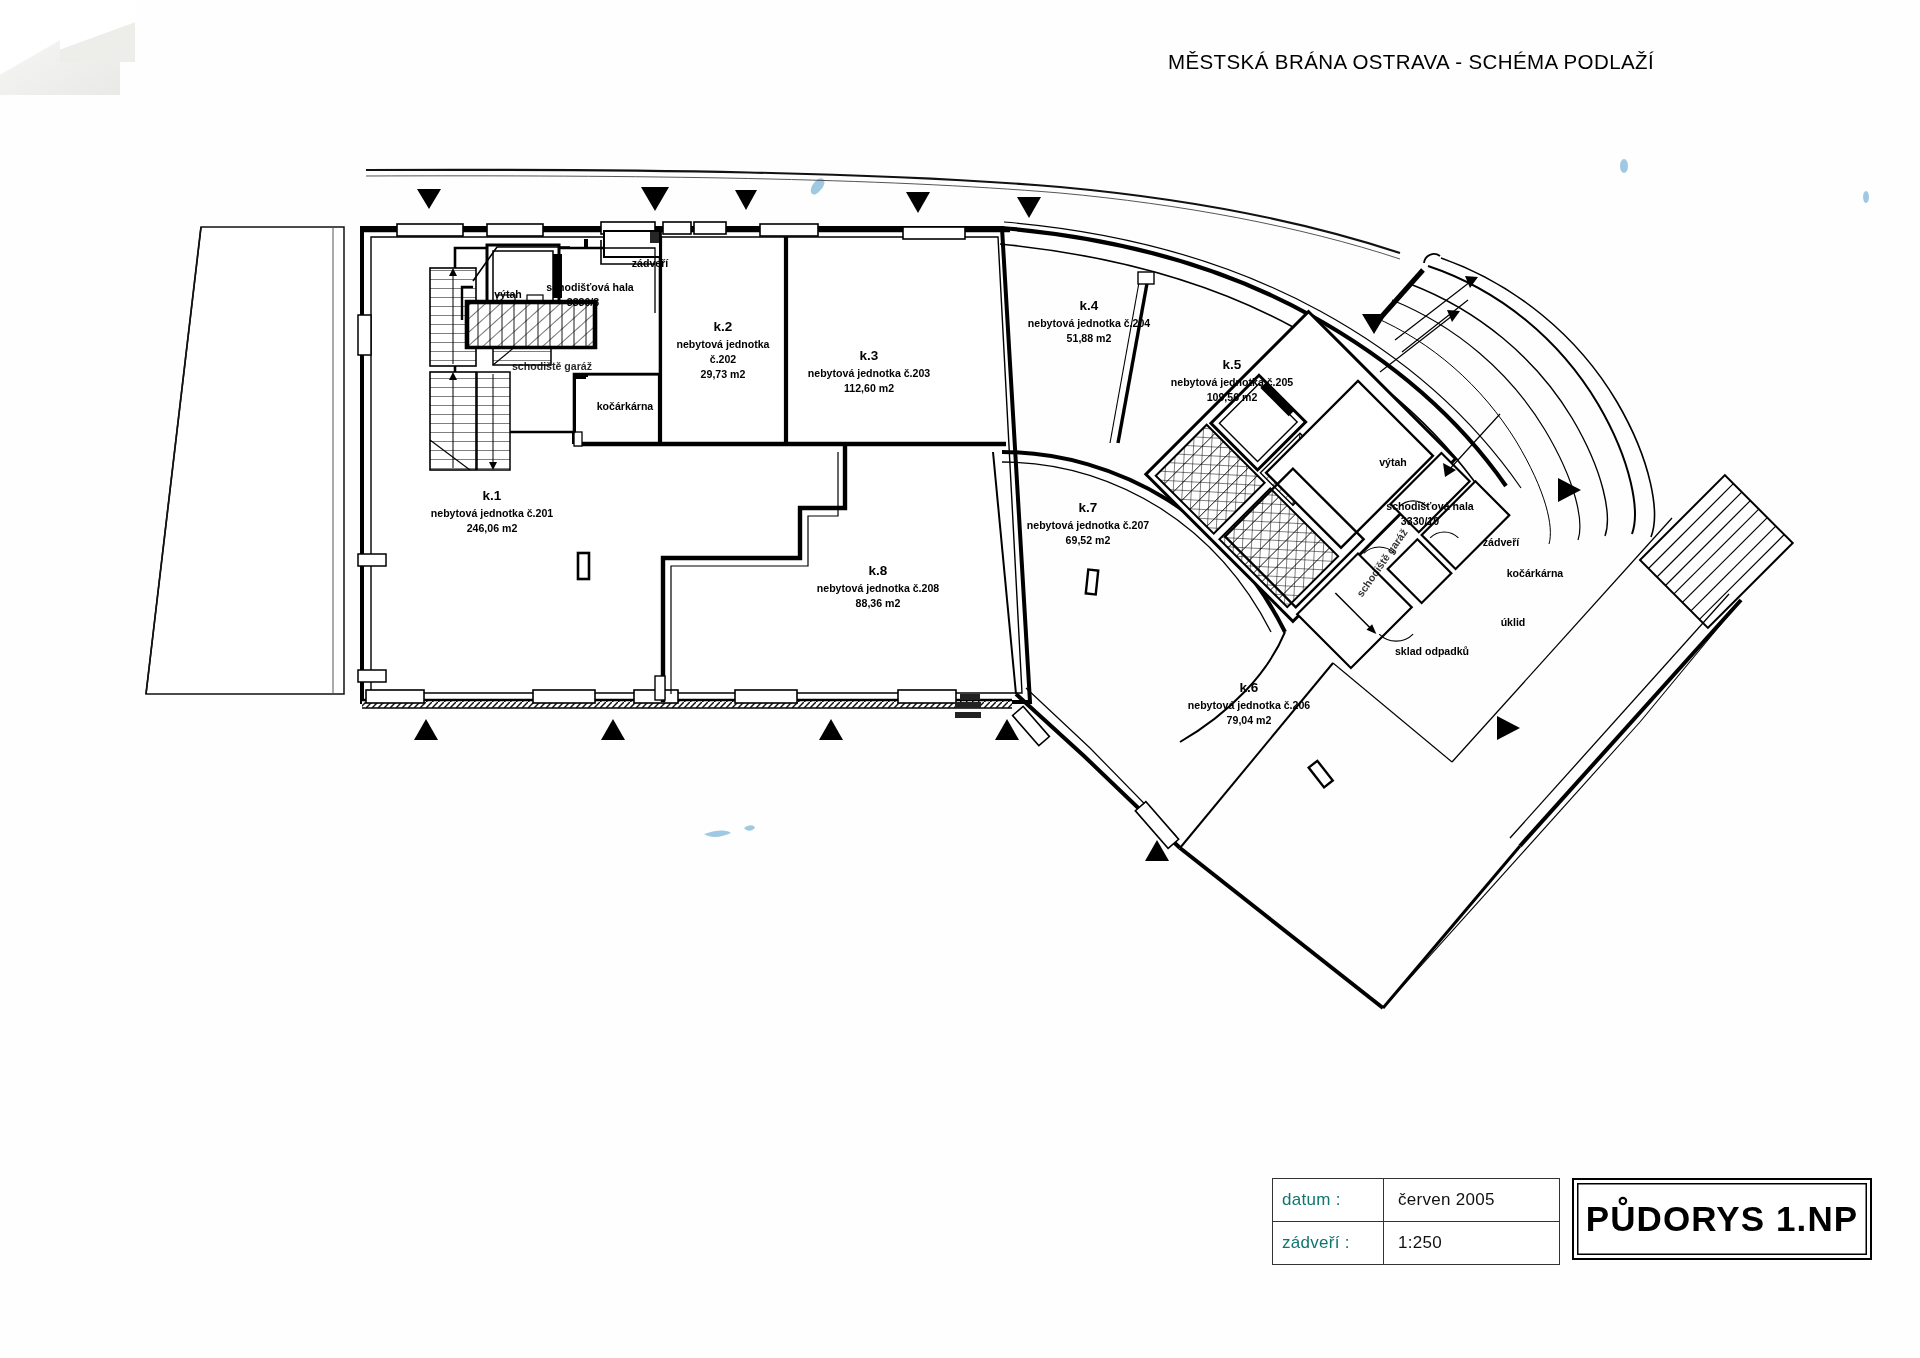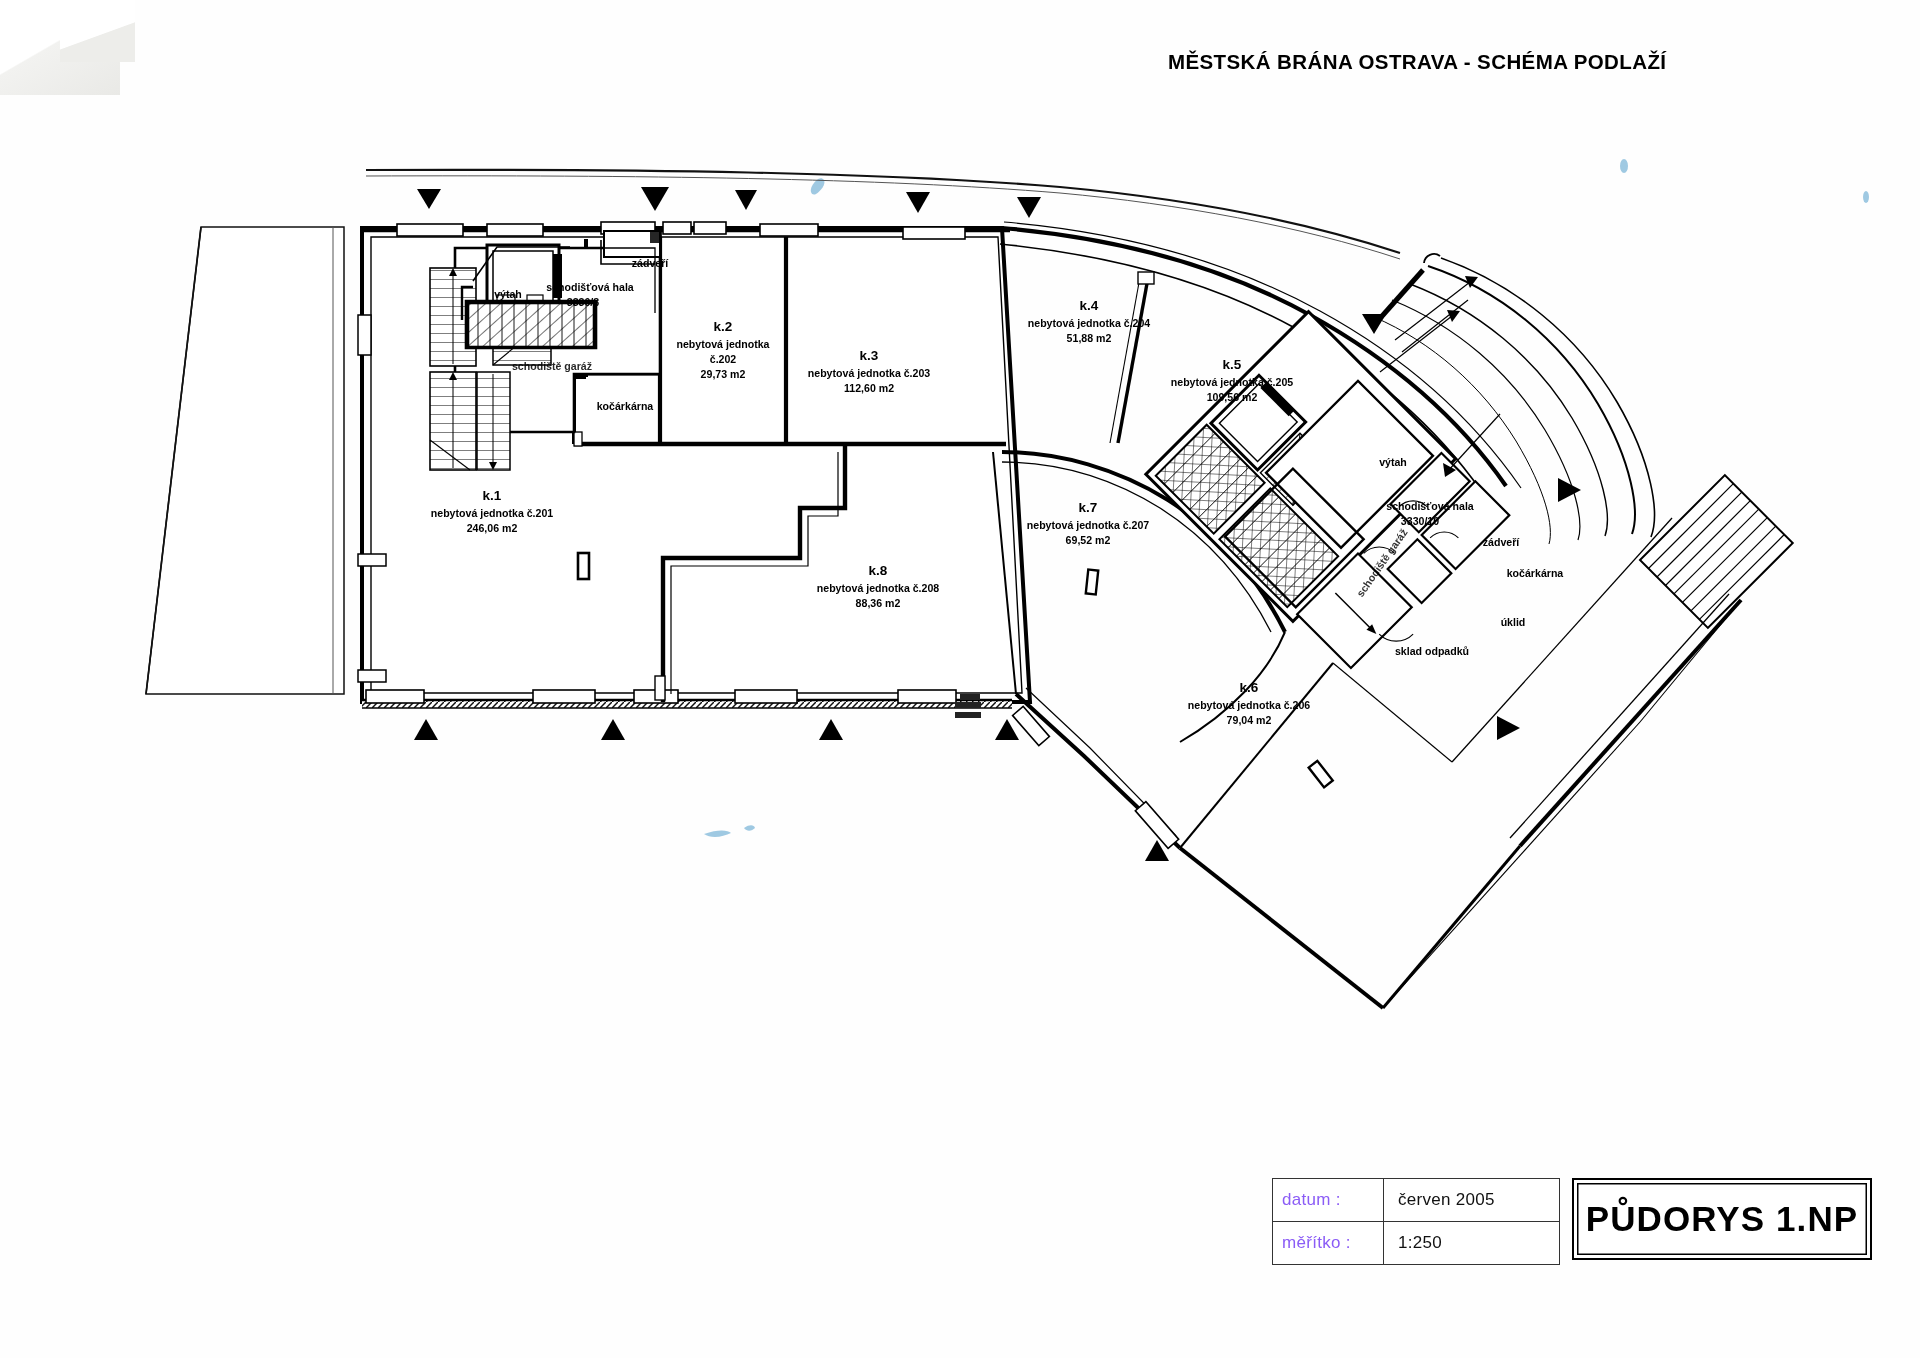--- a/index.html
+++ b/index.html
@@ -34,21 +34,21 @@
     top: 0; left: 60px;
     width: 75px; height: 62px;
     background: linear-gradient(160deg,#ffffff 0 55%, #ededea 56% 100%);
     pointer-events: none;
   }
   #drawing-title {
     position: absolute;
     left: 1168px;
     top: 50px;
     font-size: 20.5px;
-    font-weight: bold;
+    font-weight: normal;
     letter-spacing: 0.4px;
     white-space: nowrap;
   }
   #plan-svg {
     position: absolute;
     left: 0;
     top: 0;
   }
   
   #title-block {
@@ -68,21 +68,21 @@
     background: #fff;
   }
   #meta-table td {
     border: 1.1px solid #333;
     padding: 2px 9px;
     height: 38px;
     white-space: nowrap;
     font-family: "Liberation Sans", sans-serif;
     letter-spacing: 0.3px;
   }
-  #meta-table td.k { width: 92px; color:#8b5cf6; }
+  #meta-table td.k { width: 92px; color:#0f766e; }
   #meta-table td.v { color:#111; padding-left: 14px; }
   #sheet-name-box {
     margin-left: 12px;
     flex: 1;
     border: 2.2px solid #000;
     display: flex;
     align-items: center;
     justify-content: center;
     background: #fff;
     box-shadow: inset 0 0 0 3px #fff, inset 0 0 0 4.5px #000;
@@ -501,21 +501,21 @@
   </svg>
 
   <div id="title-block">
     <table id="meta-table">
       <tbody>
         <tr>
           <td class="k">datum :</td>
           <td class="v">červen  2005</td>
         </tr>
         <tr>
-          <td class="k">měřítko :</td>
+          <td class="k">zádveří :</td>
           <td class="v">1:250</td>
         </tr>
       </tbody>
     </table>
     <div id="sheet-name-box">
       <span id="sheet-name">PŮDORYS 1.NP</span>
     </div>
   </div>
 
 </div>

